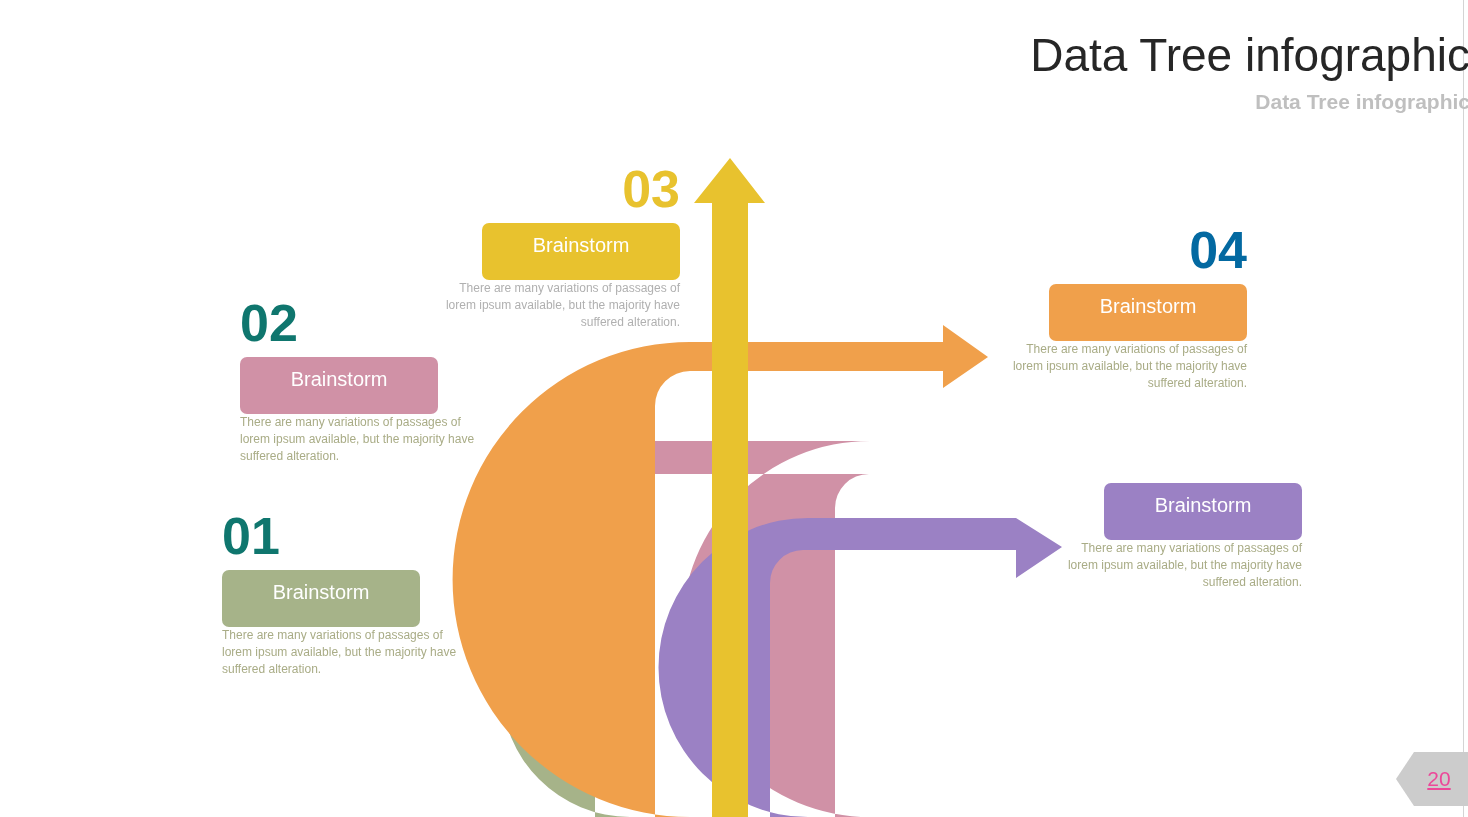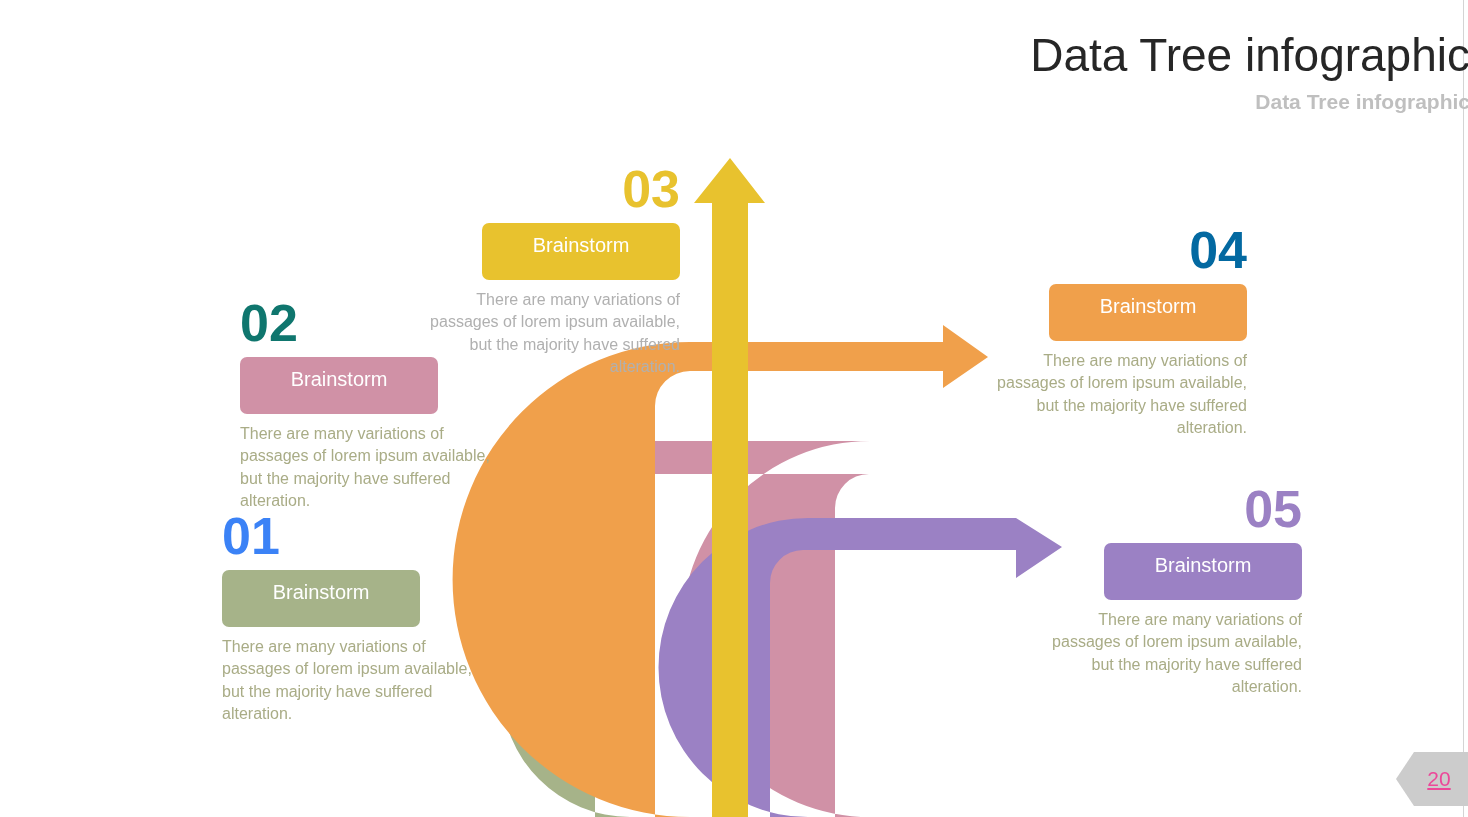--- a/index.html
+++ b/index.html
@@ -79,24 +79,23 @@
   .step-chip {
     display: inline-block;
     border-radius: 7px;
     color: #ffffff;
     font-size: 20px;
     line-height: 1;
     padding: 12px 0 25px 0;
     text-align: center;
   }
   .step-body {
-    font-size: 16px;
+    font-size: 12px;
     line-height: 1.4;
     color: #a9ac86;
-    margin-top: 9px;
   }
   .align-left  { text-align: left; }
   .align-right { text-align: right; }
 
   
   #page-badge {
     position: absolute;
     left: 1396px;
     top: 752px;
     width: 72px;
@@ -213,21 +212,21 @@
                L 694 203
                L 730 158
                L 765 203
                L 748 203
                L 748 817
                Z" fill="#e8c22e"></path>
     </g>
   </svg>
 
   <div class="info-block align-left" style="left:222px; top:510px; width:252px;">
-    <div class="step-num" style="color:#3b82f6;">01</div>
+    <div class="step-num" style="color:#0f766e;">01</div>
     <div class="step-chip" style="background:#a6b389; width:198px;">Brainstorm</div>
     <div class="step-body">There are many variations of passages of lorem ipsum available, but the majority have suffered alteration.</div>
   </div>
 
   <div class="info-block align-left" style="left:240px; top:297px; width:252px;">
     <div class="step-num" style="color:#0f766e;">02</div>
     <div class="step-chip" style="background:#d091a6; width:198px;">Brainstorm</div>
     <div class="step-body">There are many variations of passages of lorem ipsum available, but the majority have suffered alteration.</div>
   </div>
 
@@ -237,21 +236,20 @@
     <div class="step-body" style="color:#b0b0b0;">There are many variations of passages of lorem ipsum available, but the majority have suffered alteration.</div>
   </div>
 
   <div class="info-block align-right" style="left:995px; top:224px; width:252px;">
     <div class="step-num" style="color:#0369a1;">04</div>
     <div class="step-chip" style="background:#f0a04b; width:198px;">Brainstorm</div>
     <div class="step-body">There are many variations of passages of lorem ipsum available, but the majority have suffered alteration.</div>
   </div>
 
   <div class="info-block align-right" style="left:1050px; top:483px; width:252px;">
-    <div class="step-num" style="color:#9b81c4;">05</div>
     <div class="step-chip" style="background:#9b81c4; width:198px;">Brainstorm</div>
     <div class="step-body">There are many variations of passages of lorem ipsum available, but the majority have suffered alteration.</div>
   </div>
 
   <div id="page-badge">
     <div id="page-badge-shape"></div>
     <div id="page-badge-num">20</div>
   </div>
 
 </div>

